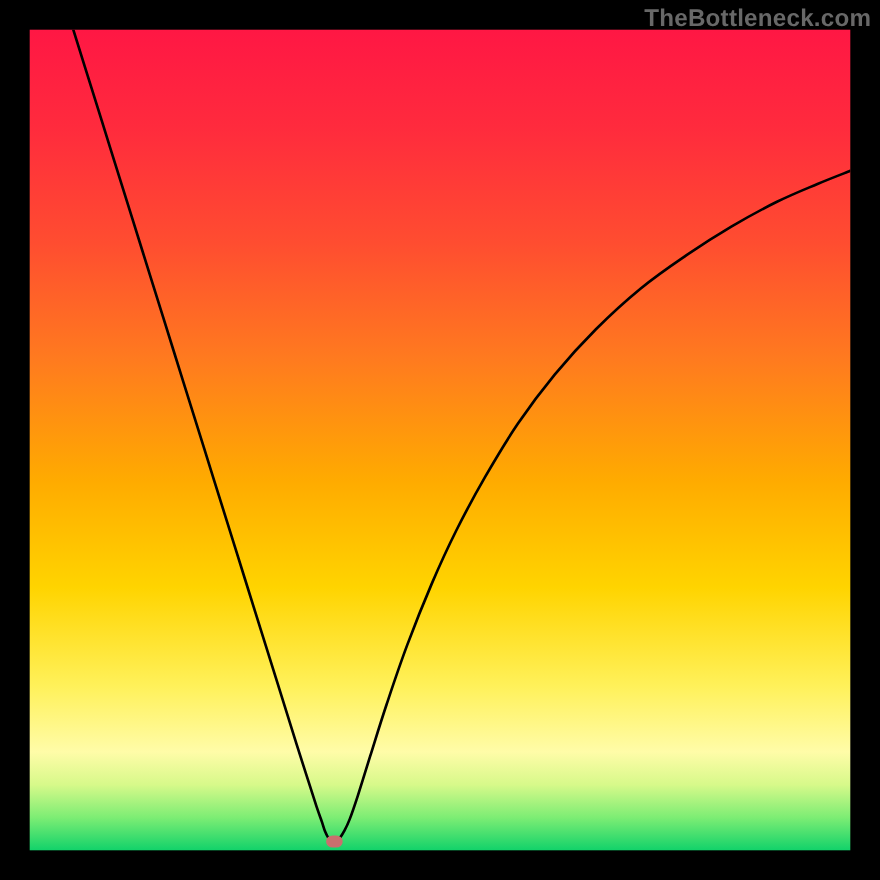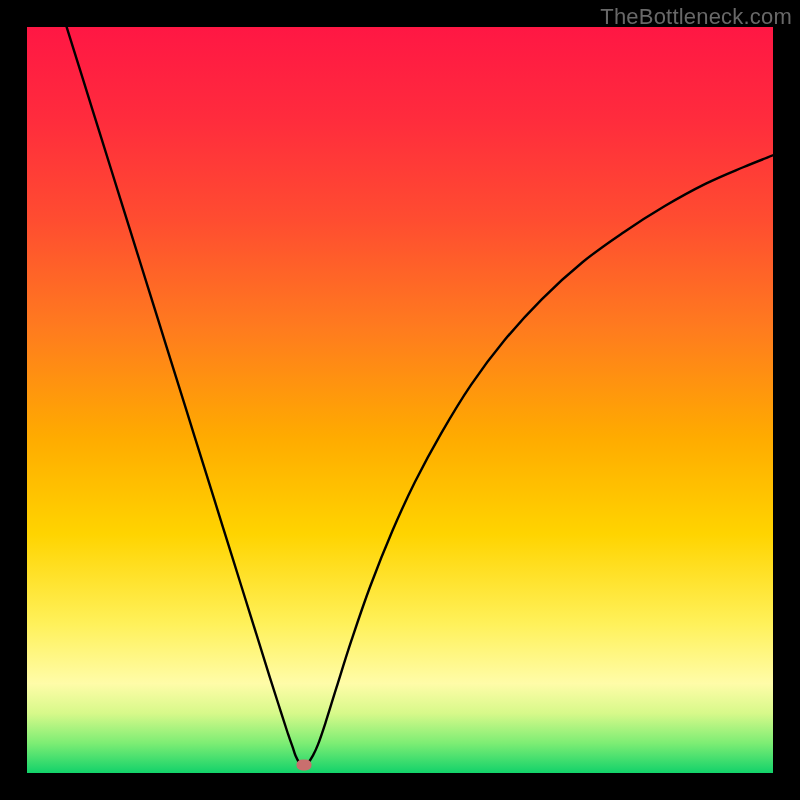--- a/index.html
+++ b/index.html
@@ -58,21 +58,21 @@
     transform: translate(-50%, -50%);
   }
 
   .watermark {
     position: absolute;
     top: 4px;
     right: 8px;
     color: #686868;
     font-size: 22px;
     letter-spacing: 0.2px;
-    font-weight: 400;
+    font-weight: 700;
   }
 </style>
 </head>
 <body>
 
 <div class="frame">
   <div class="plot-area">
     <div class="gradient"></div>
     <svg class="curve-layer" viewBox="0 0 746 746" preserveAspectRatio="none">
       <path id="curve-path" d="M 37.30 -7.46 C 40.66 3.28, 49.24 30.74, 55.95 52.22 C 62.66 73.70, 67.89 90.42, 74.60 111.90 C 81.31 133.38, 86.54 150.10, 93.25 171.58 C 99.96 193.06, 105.19 209.78, 111.90 231.26 C 118.61 252.74, 123.84 269.46, 130.55 290.94 C 137.26 312.42, 142.49 329.14, 149.20 350.62 C 155.91 372.10, 161.14 388.82, 167.85 410.30 C 174.56 431.78, 179.79 448.50, 186.50 469.98 C 193.21 491.46, 198.44 508.18, 205.15 529.66 C 211.86 551.14, 217.09 567.86, 223.80 589.34 C 230.51 610.82, 237.08 631.97, 242.45 649.02 C 247.82 666.07, 250.28 673.61, 253.64 684.08 C 257.00 694.56, 258.95 700.76, 261.10 707.21 C 263.25 713.65, 264.23 716.00, 265.58 719.89 C 266.92 723.78, 267.35 726.02, 268.56 728.84 C 269.77 731.66, 270.81 733.94, 272.29 735.56 C 273.77 737.17, 275.15 737.79, 276.77 737.79 C 278.38 737.79, 279.63 737.17, 281.24 735.56 C 282.85 733.94, 283.97 732.06, 285.72 728.84 C 287.46 725.62, 288.66 723.56, 290.94 717.65 C 293.22 711.74, 295.04 706.36, 298.40 696.02 C 301.76 685.68, 304.89 675.12, 309.59 660.21 C 314.29 645.30, 318.47 631.34, 324.51 613.21 C 330.55 595.08, 335.77 579.24, 343.16 559.50 C 350.55 539.76, 357.48 522.35, 365.54 503.55 C 373.60 484.75, 379.19 472.52, 387.92 455.06 C 396.65 437.60, 403.96 424.03, 414.03 406.57 C 424.10 389.11, 432.46 374.86, 443.87 358.08 C 455.28 341.30, 464.68 328.76, 477.44 313.32 C 490.20 297.88, 500.64 286.39, 514.74 272.29 C 528.84 258.19, 541.00 247.08, 555.77 234.99 C 570.54 222.90, 582.03 215.22, 596.80 205.15 C 611.57 195.08, 623.06 187.77, 637.83 179.04 C 652.60 170.31, 664.76 163.64, 678.86 156.66 C 692.96 149.68, 704.07 145.35, 716.16 140.25 C 728.25 135.15, 740.63 130.46, 746.00 128.31" fill="none" stroke="#000000" stroke-width="2.4" stroke-linecap="round" stroke-linejoin="round"></path>

